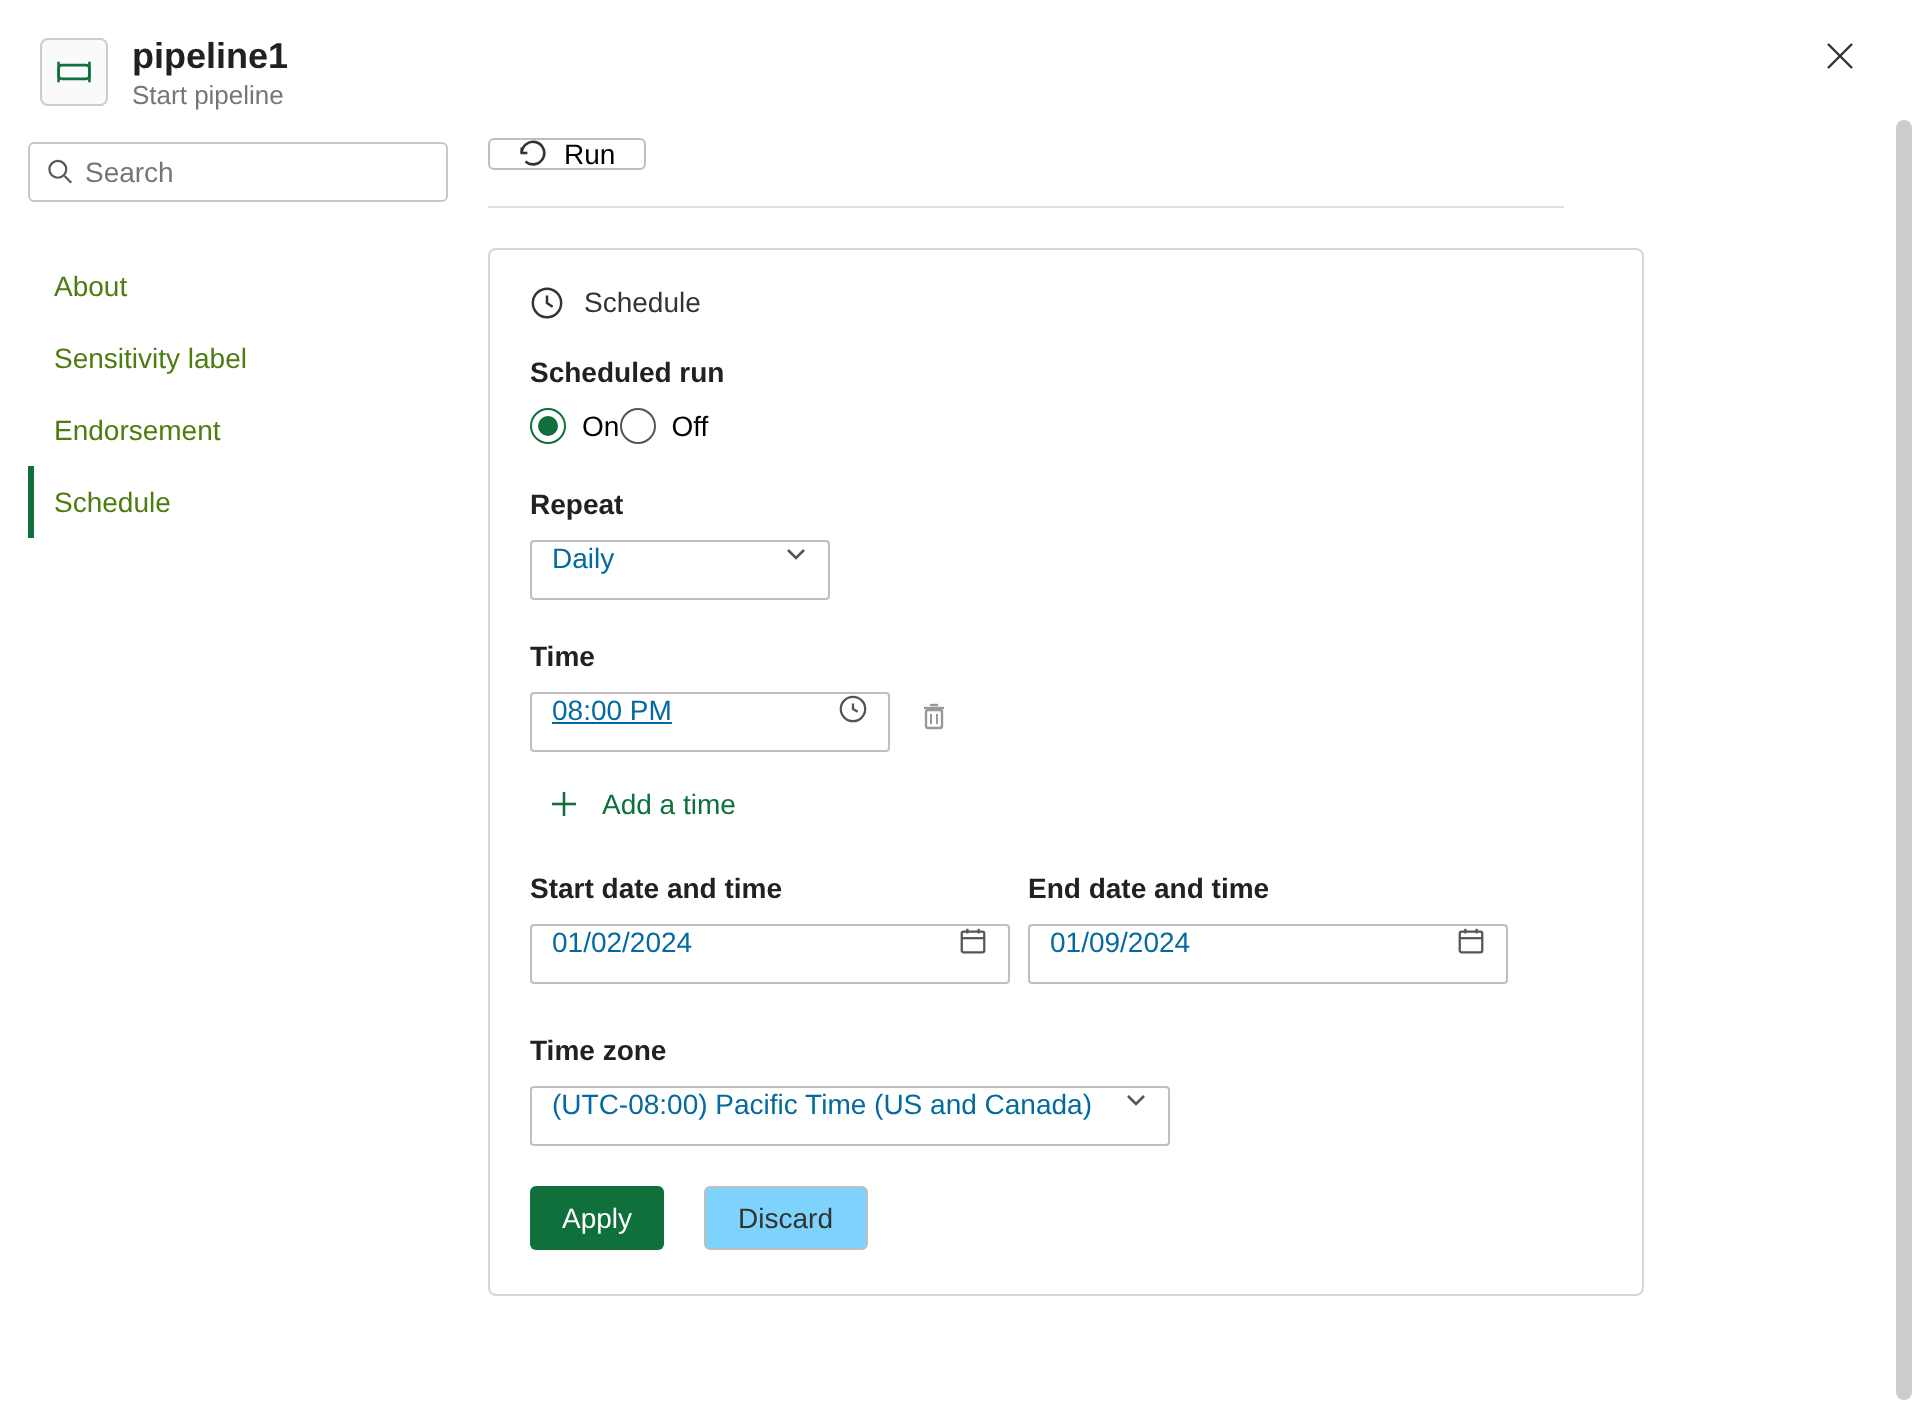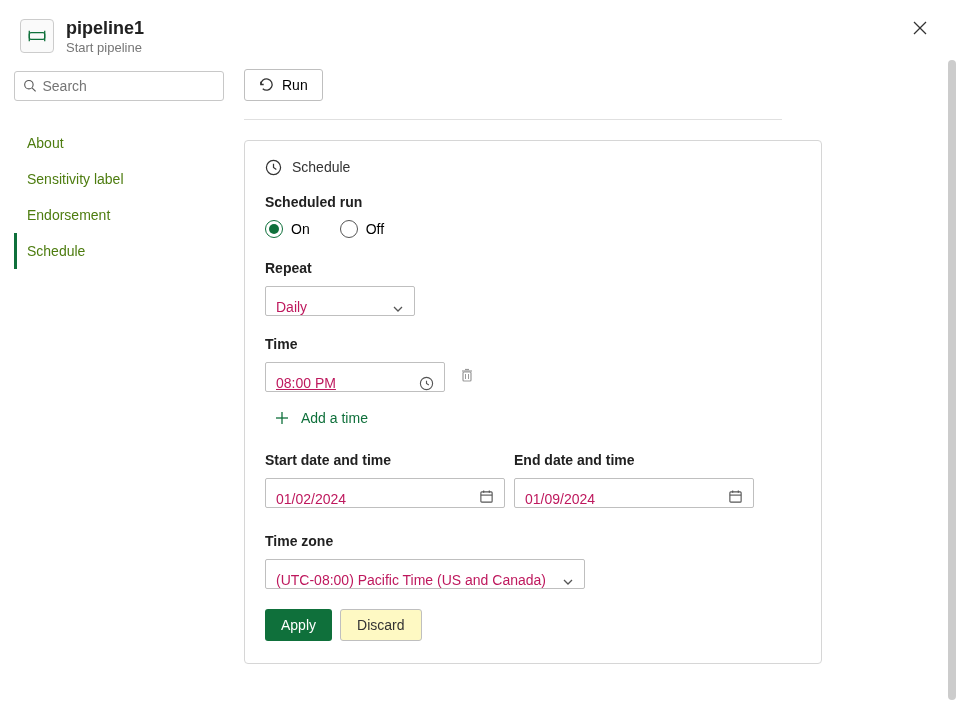--- a/index.html
+++ b/index.html
@@ -101,21 +101,21 @@
       align-items: center;
       padding-bottom: 18px;
       border-bottom: 1px solid #e0e0e0;
       margin-right: 160px;
       margin-top: 4px;
     }
     .run-btn {
       border: 1px solid #bfbfbf;
       background: #fff;
       border-radius: 3px;
-      height: 32px;
+      height: 16px;
       padding: 0 14px;
       display: flex;
       align-items: center;
       font-size: 14px;
       cursor: pointer;
       gap: 8px;
     }
     .run-btn svg { width: 15px; height: 15px; }
     .card {
       border: 1px solid #d6d6d6;
@@ -133,21 +133,20 @@
     .card-header svg { width: 17px; height: 17px; }
     .card-header-txt { font-size: 14px; color: #333; }
     .section-label {
       font-size: 14px;
       font-weight: 600;
       color: #212121;
       margin-bottom: 10px;
     }
     .radio-row {
       display: flex;
-      gap: 30px;
       margin-bottom: 22px;
     }
     .radio-item {
       display: flex;
       align-items: center;
       gap: 8px;
       cursor: pointer;
       font-size: 14px;
     }
     .radio-circle {
@@ -166,25 +165,25 @@
       width: 10px;
       height: 10px;
       border-radius: 50%;
       background: #0f703b;
     }
     .select-box, .input-box {
       border: 1px solid #bfbfbf;
       border-radius: 2px;
       height: 30px;
       display: flex;
-      align-items: flex-end;
+      align-items: flex-start;
       padding: 0 10px;
       font-size: 14px;
       justify-content: space-between;
-      color: #be185d;
+      color: #0369a1;
       background: #fff;
     }
     .select-box { width: 150px; cursor: pointer; }
     .select-box.wide { width: 320px; }
     .chev { width: 12px; height: 12px; color: #555; }
     .field-group { margin-bottom: 20px; }
     .time-row {
       display: flex;
       align-items: center;
       gap: 14px;
@@ -212,39 +211,39 @@
       margin-bottom: 25px;
     }
     .date-col { flex: 1; max-width: 240px; }
     .date-input {
       width: 240px;
       cursor: pointer;
     }
     .cal-icon svg { width: 15px; height: 15px; }
     .btn-row {
       display: flex;
-      gap: 8px;
+      gap: 20px;
       margin-top: 16px;
     }
     .btn {
       height: 32px;
       padding: 0 16px;
       border-radius: 3px;
       font-size: 14px;
       cursor: pointer;
       display: flex;
       align-items: center;
     }
     .btn-primary {
       background: #0f703b;
       color: #fff;
       border: none;
     }
     .btn-secondary {
-      background: #fef9c3;
+      background: #7dd3fc;
       border: 1px solid #bfbfbf;
       color: #333;
     }
     .scrollbar {
       position: absolute;
       right: 0;
       top: 60px;
       width: 8px;
       height: 640px;
       background: #ccc;

